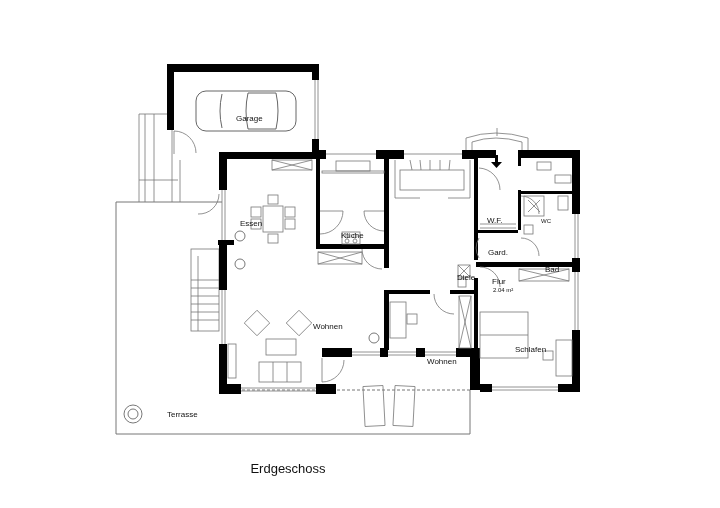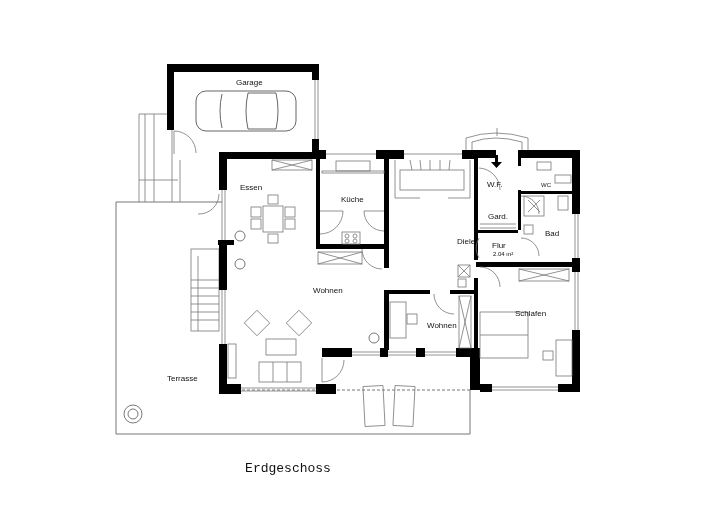--- a/index.html
+++ b/index.html
@@ -1,22 +1,22 @@
 <!DOCTYPE html>
 <html><head>
 <meta charset="utf-8">
 <style>
   html, body { margin: 0; padding: 0; background: #ffffff; }
   body { width: 720px; height: 508px; position: relative; overflow: hidden;
          font-family: "Liberation Sans", sans-serif; color: #111; }
   svg { position: absolute; left: 0; top: 0; }
-  .lbl { position: absolute; font-size: 8px; color: #111; white-space: nowrap; line-height: 1; }
+  .lbl { position: absolute; font-size: 8px; color: #111; white-space: nowrap; line-height: 1; margin-top: 36px; }
   .lbl.sm { font-size: 6px; }
   .caption { position: absolute; left: 0; width: 576px; top: 461px; text-align: center;
-             font-size: 13px; color: #111; font-family: Liberation Mono, monospace; }
+             font-size: 13px; color: #111; }
 </style>
 </head>
 <body>
 
 <svg width="720" height="508" viewBox="0 0 720 508">
 
   <g fill="none" stroke="#777" stroke-width="1">
     <polyline points="222,202 116,202 116,434 470,434 470,390"></polyline>
     <line x1="222" y1="390" x2="470" y2="390" stroke-dasharray="3,2"></line>
   </g>

